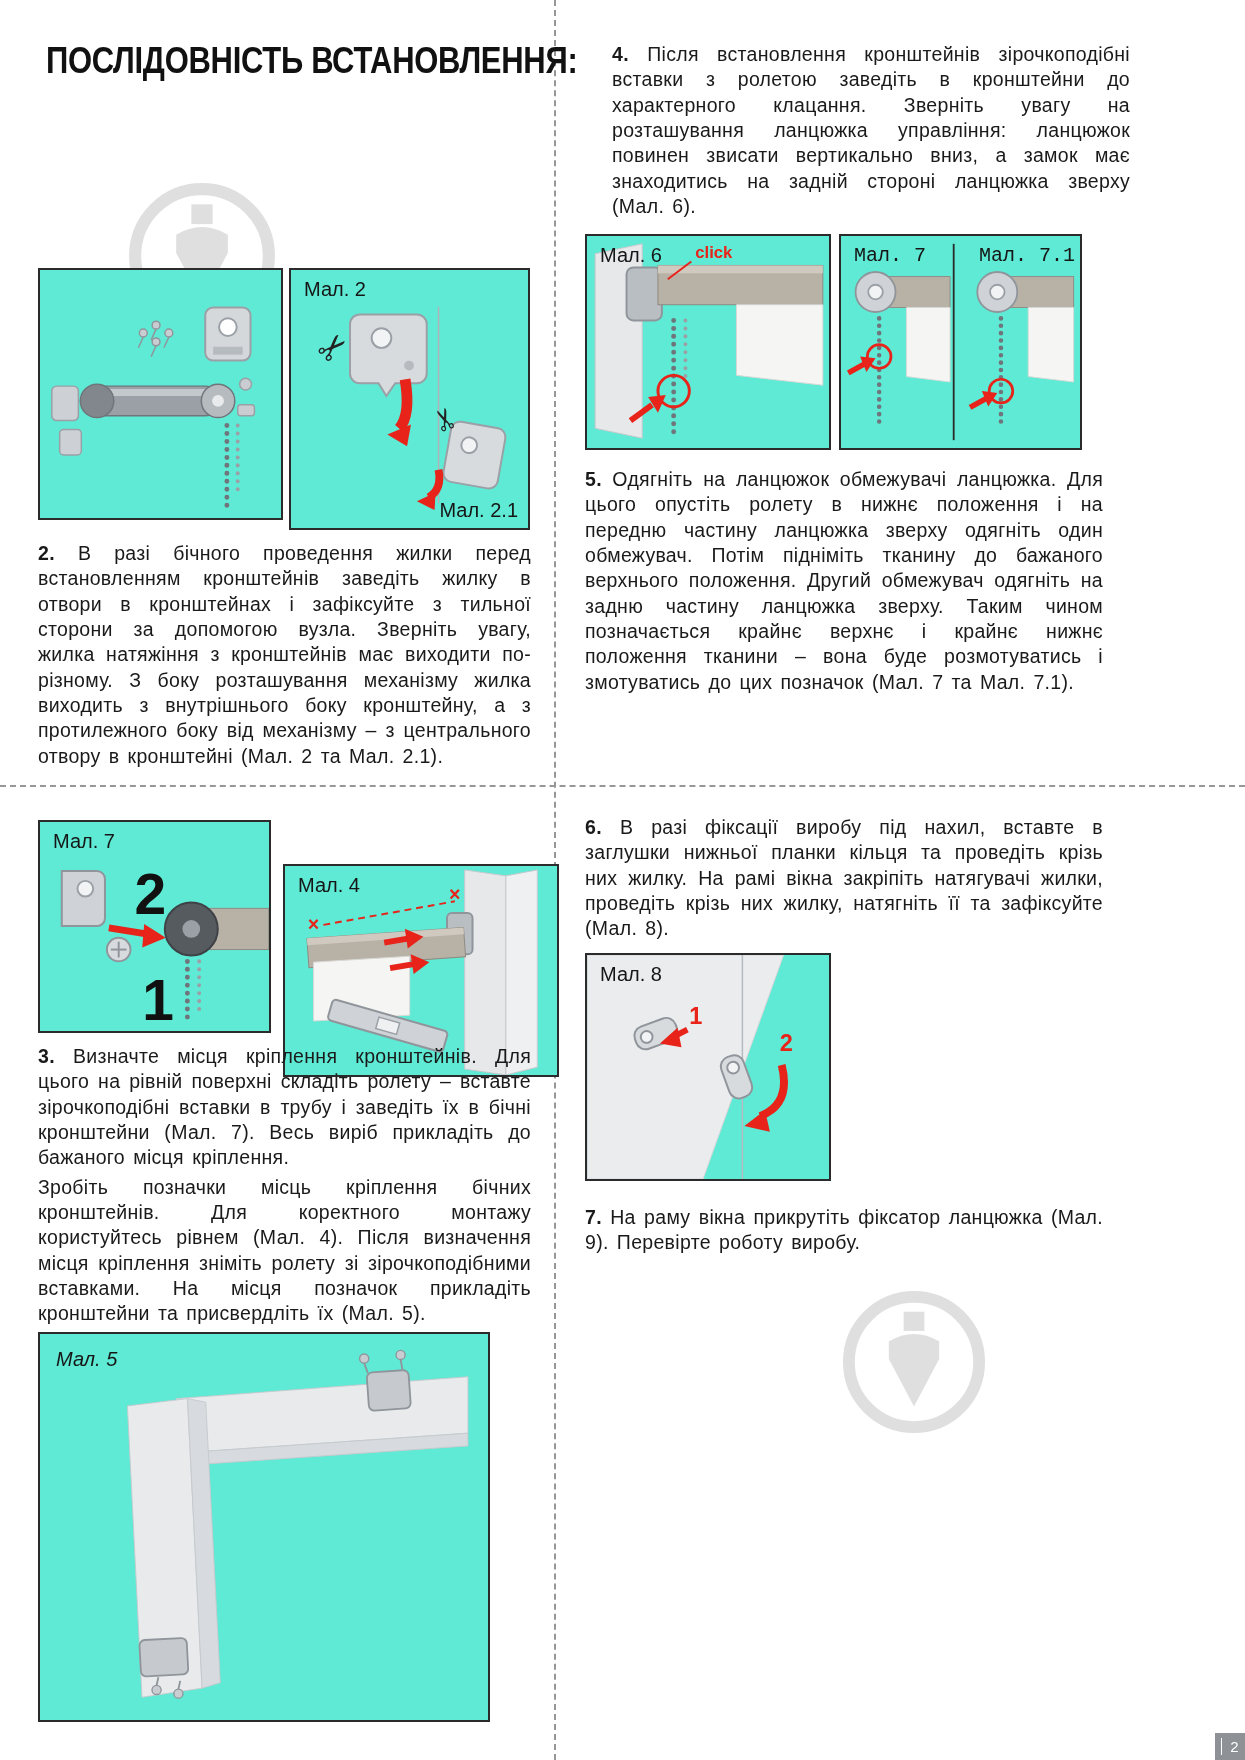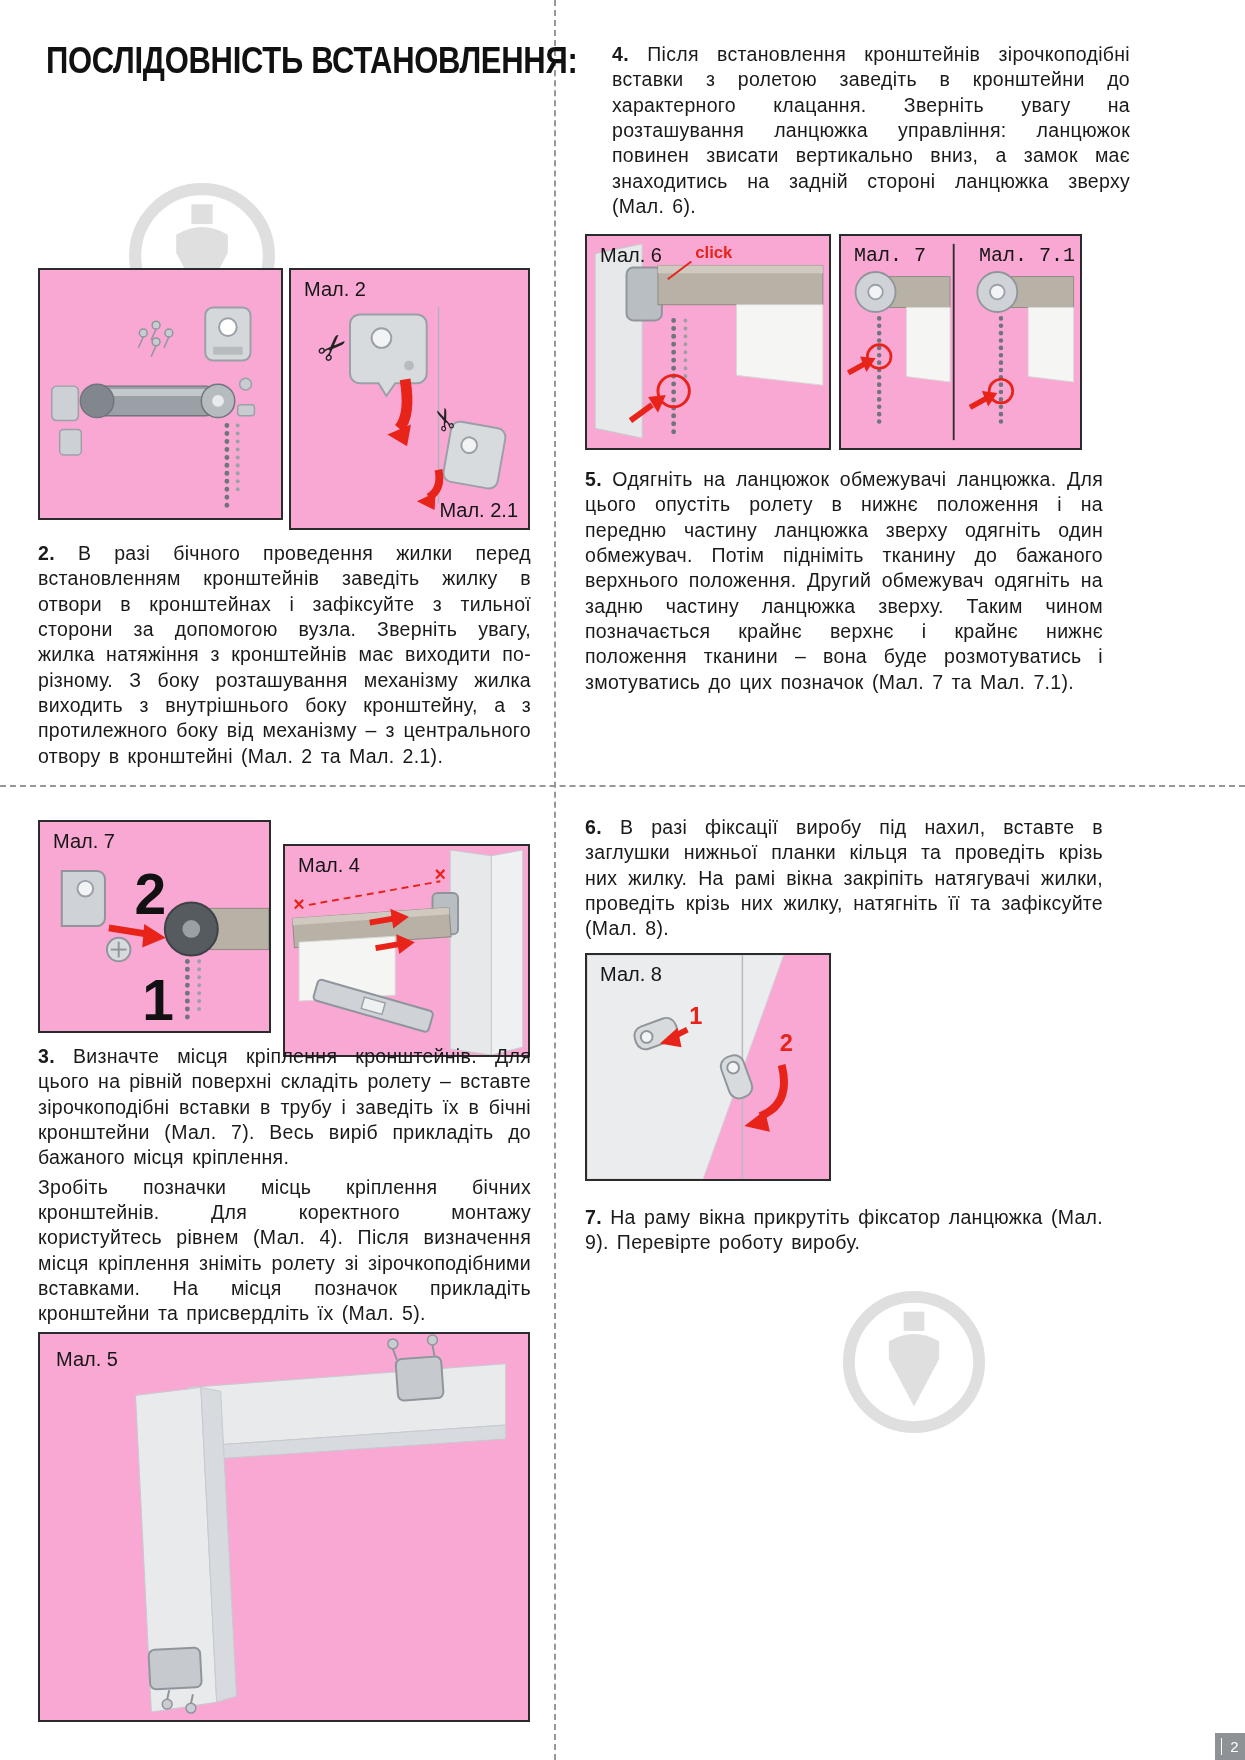--- a/index.html
+++ b/index.html
@@ -13,21 +13,21 @@
   .title {
     position:absolute; left:46px; top:40px; font-size:31px; font-weight:bold;
     letter-spacing:-0.3px; white-space:nowrap; transform:scaleY(1.18); transform-origin:left top; color:#111;
   }
   .body-text {
     position:absolute; font-size:19.5px; line-height:1.3; text-align:justify;
     letter-spacing:0.3px; word-spacing:2.5px; color:#1a1a1a;
   }
   .body-text .num { font-weight:bold; }
   .para2 { margin-top:4px; }
-  .figbox { position:absolute; border:2px solid #2b2b2b; background:#f9a8d4; }
+  .figbox { position:absolute; border:2px solid #2b2b2b; background:#5eead4; }
   .figbox svg { position:absolute; left:0; top:0; width:100%; height:100%; }
   .figlabel { position:absolute; left:13px; top:8px; font-size:20px; color:#161616; z-index:3; background:transparent; }
   .figlabel.br { left:auto; top:auto; right:10px; bottom:6px; }
   .figlabel.second { left:138px; }
   .watermark { position:absolute; opacity:0.55; pointer-events:none; }
   .pagenum {
     position:absolute; right:0; bottom:0; width:30px; height:27px; background:#8e9296;
     color:#ffffff; font-size:15px; display:flex; align-items:center; justify-content:center;
   }
   .pagenum span { border-left:1px solid #ffffff; padding-left:8px; }
@@ -184,21 +184,21 @@
         <line x1="0" y1="-8" x2="0" y2="8" stroke="#8f959b" stroke-width="2"></line>
       </g>
       <rect x="152" y="88" width="81" height="42" fill="#b8b1a6" stroke="#8f8980"></rect>
       <circle cx="154" cy="109" r="27" fill="#565b60" stroke="#3e4247" stroke-width="2"></circle>
       <circle cx="154" cy="109" r="9" fill="#9aa0a6"></circle>
       <line x1="150" y1="142" x2="150" y2="206" stroke="#6f757b" stroke-width="5" stroke-linecap="round" stroke-dasharray="0.1 8"></line>
       <line x1="162" y1="142" x2="162" y2="196" stroke="#9aa0a6" stroke-width="4" stroke-linecap="round" stroke-dasharray="0.1 8"></line>
     </svg>
   </div>
 
-  <div class="figbox" style="left:283px; top:844px; width:247px; height:213px;">
+  <div class="figbox" style="left:283px; top:864px; width:276px; height:213px;">
     <span class="figlabel">Мал. 4</span>
     <svg viewBox="0 0 247 213">
       <polygon points="168,4 210,10 210,213 168,207" fill="#e6e8ea" stroke="#c6c9cd"></polygon>
       <polygon points="210,10 242,4 242,205 210,213" fill="#eff0f2" stroke="#c6c9cd"></polygon>
       <text x="152" y="36" font-size="20" font-weight="bold" fill="#e8231a">×</text>
       <text x="8" y="66" font-size="20" font-weight="bold" fill="#e8231a">×</text>
       <line x1="24" y1="60" x2="158" y2="36" stroke="#e8231a" stroke-width="2" stroke-dasharray="7 5"></line>
       <rect x="150" y="48" width="26" height="42" rx="5" fill="#b9bec3" stroke="#8f959b" stroke-width="2"></rect>
       <g transform="rotate(-4 90 82)">
         <rect x="8" y="68" width="160" height="30" fill="#b8b1a6" stroke="#8f8980"></rect>
@@ -219,21 +219,21 @@
   <div class="body-text" style="left:38px; top:1044px; width:493px;">
     <p>
       <span class="num">3.</span>
       <span>Визначте місця кріплення кронштейнів. Для цього на рівній поверхні складіть ролету – вставте зірочкоподібні вставки в трубу і заведіть їх в бічні кронштейни (Мал. 7). Весь виріб прикладіть до бажаного місця кріплення.</span>
     </p>
     <p class="para2">
       <span>Зробіть позначки місць кріплення бічних кронштейнів. Для коректного монтажу користуйтесь рівнем (Мал. 4). Після визначення місця кріплення зніміть ролету зі зірочкоподібними вставками. На місця позначок прикладіть кронштейни та присвердліть їх (Мал. 5).</span>
     </p>
   </div>
 
-  <div class="figbox" style="left:38px; top:1332px; width:492px; height:390px;">
+  <div class="figbox" style="left:38px; top:1332px; width:452px; height:390px;font-style:italic;">
     <span class="figlabel" style="left:16px; top:14px;">Мал. 5</span>
     <svg viewBox="0 0 492 390">
       <polygon points="150,54 470,30 470,92 150,114" fill="#e8eaec" stroke="#c6c9cd"></polygon>
       <polygon points="150,114 470,92 470,106 150,128" fill="#d7dade" stroke="#c6c9cd"></polygon>
       <polygon points="96,62 162,54 178,372 112,382" fill="#e8eaec" stroke="#c6c9cd"></polygon>
       <polygon points="162,54 178,372 198,366 182,58" fill="#d7dade" stroke="#c6c9cd"></polygon>
       <g>
         <rect x="360" y="24" width="46" height="42" rx="6" fill="#c6cace" stroke="#8f959b" stroke-width="2" transform="rotate(-4 383 45)"></rect>
         <circle cx="356" cy="10" r="5" fill="#c9cdd1" stroke="#8f959b" stroke-width="1.5"></circle>
         <line x1="356" y1="15" x2="360" y2="26" stroke="#8f959b" stroke-width="2"></line>

